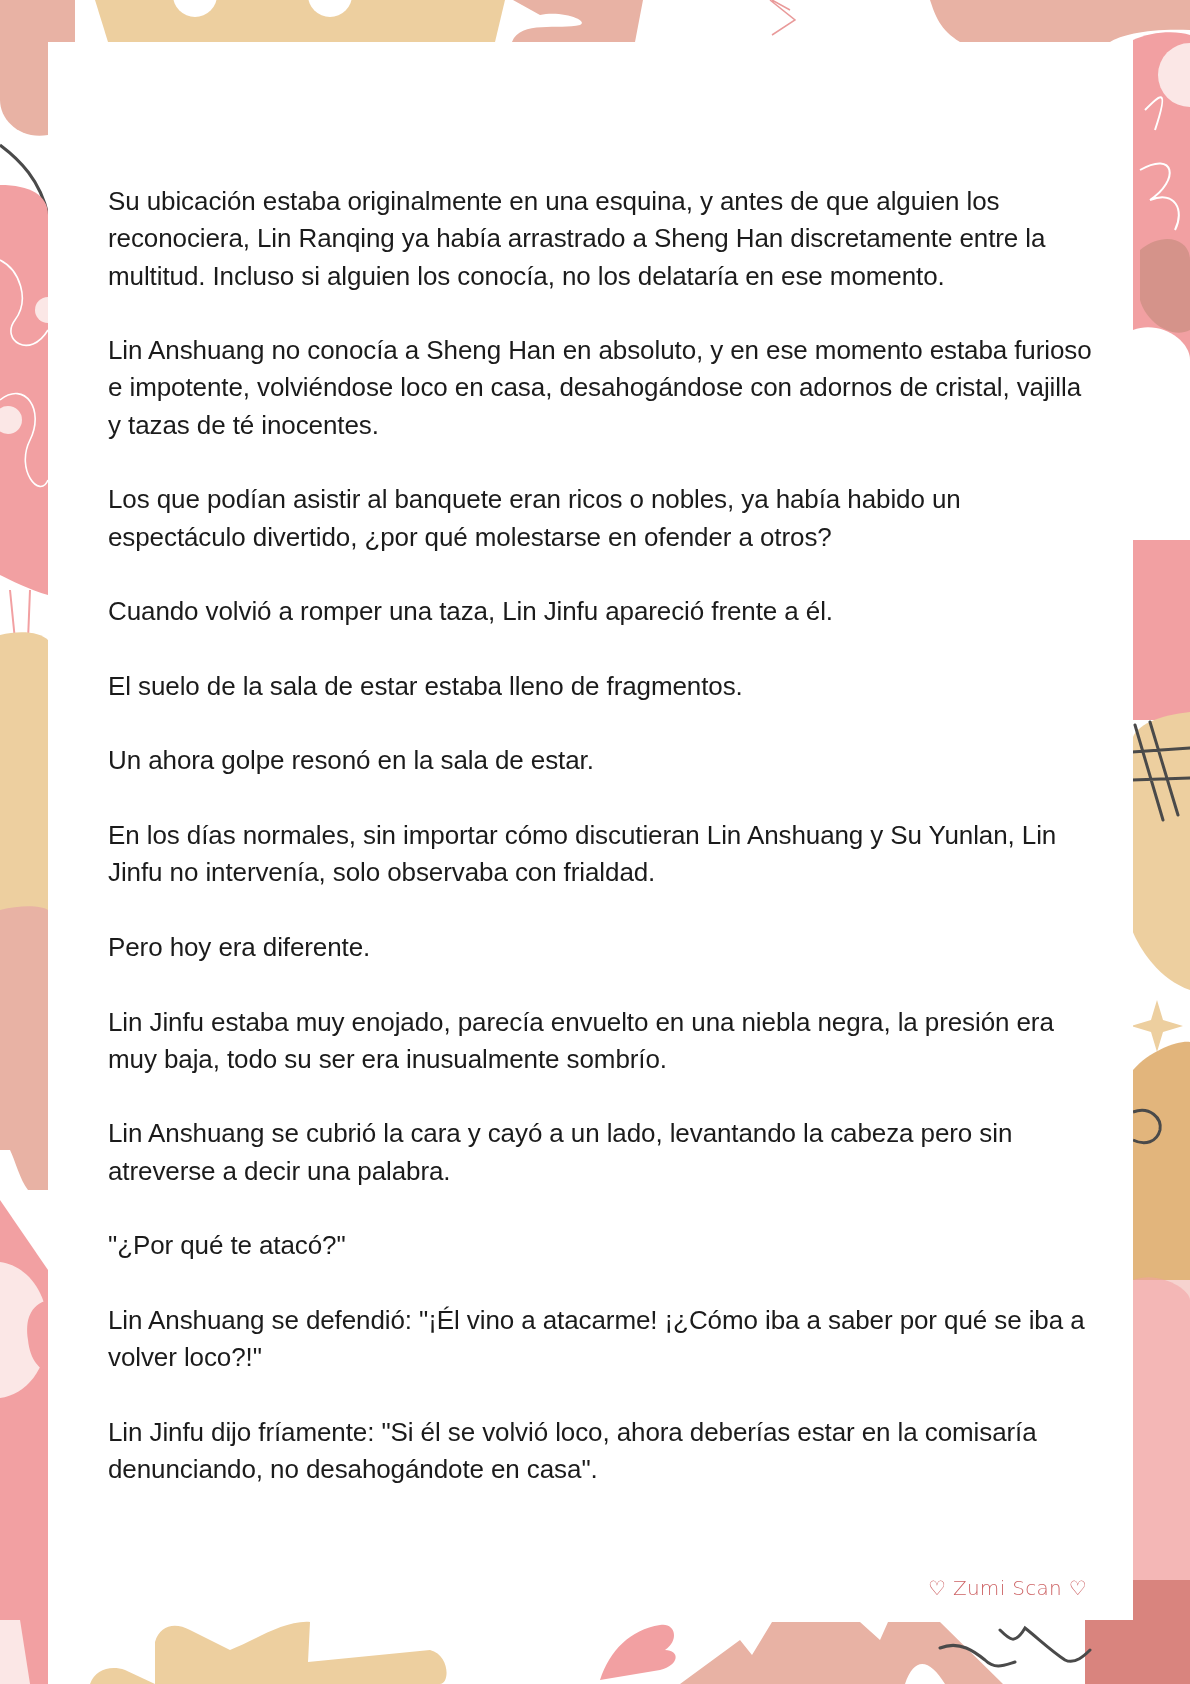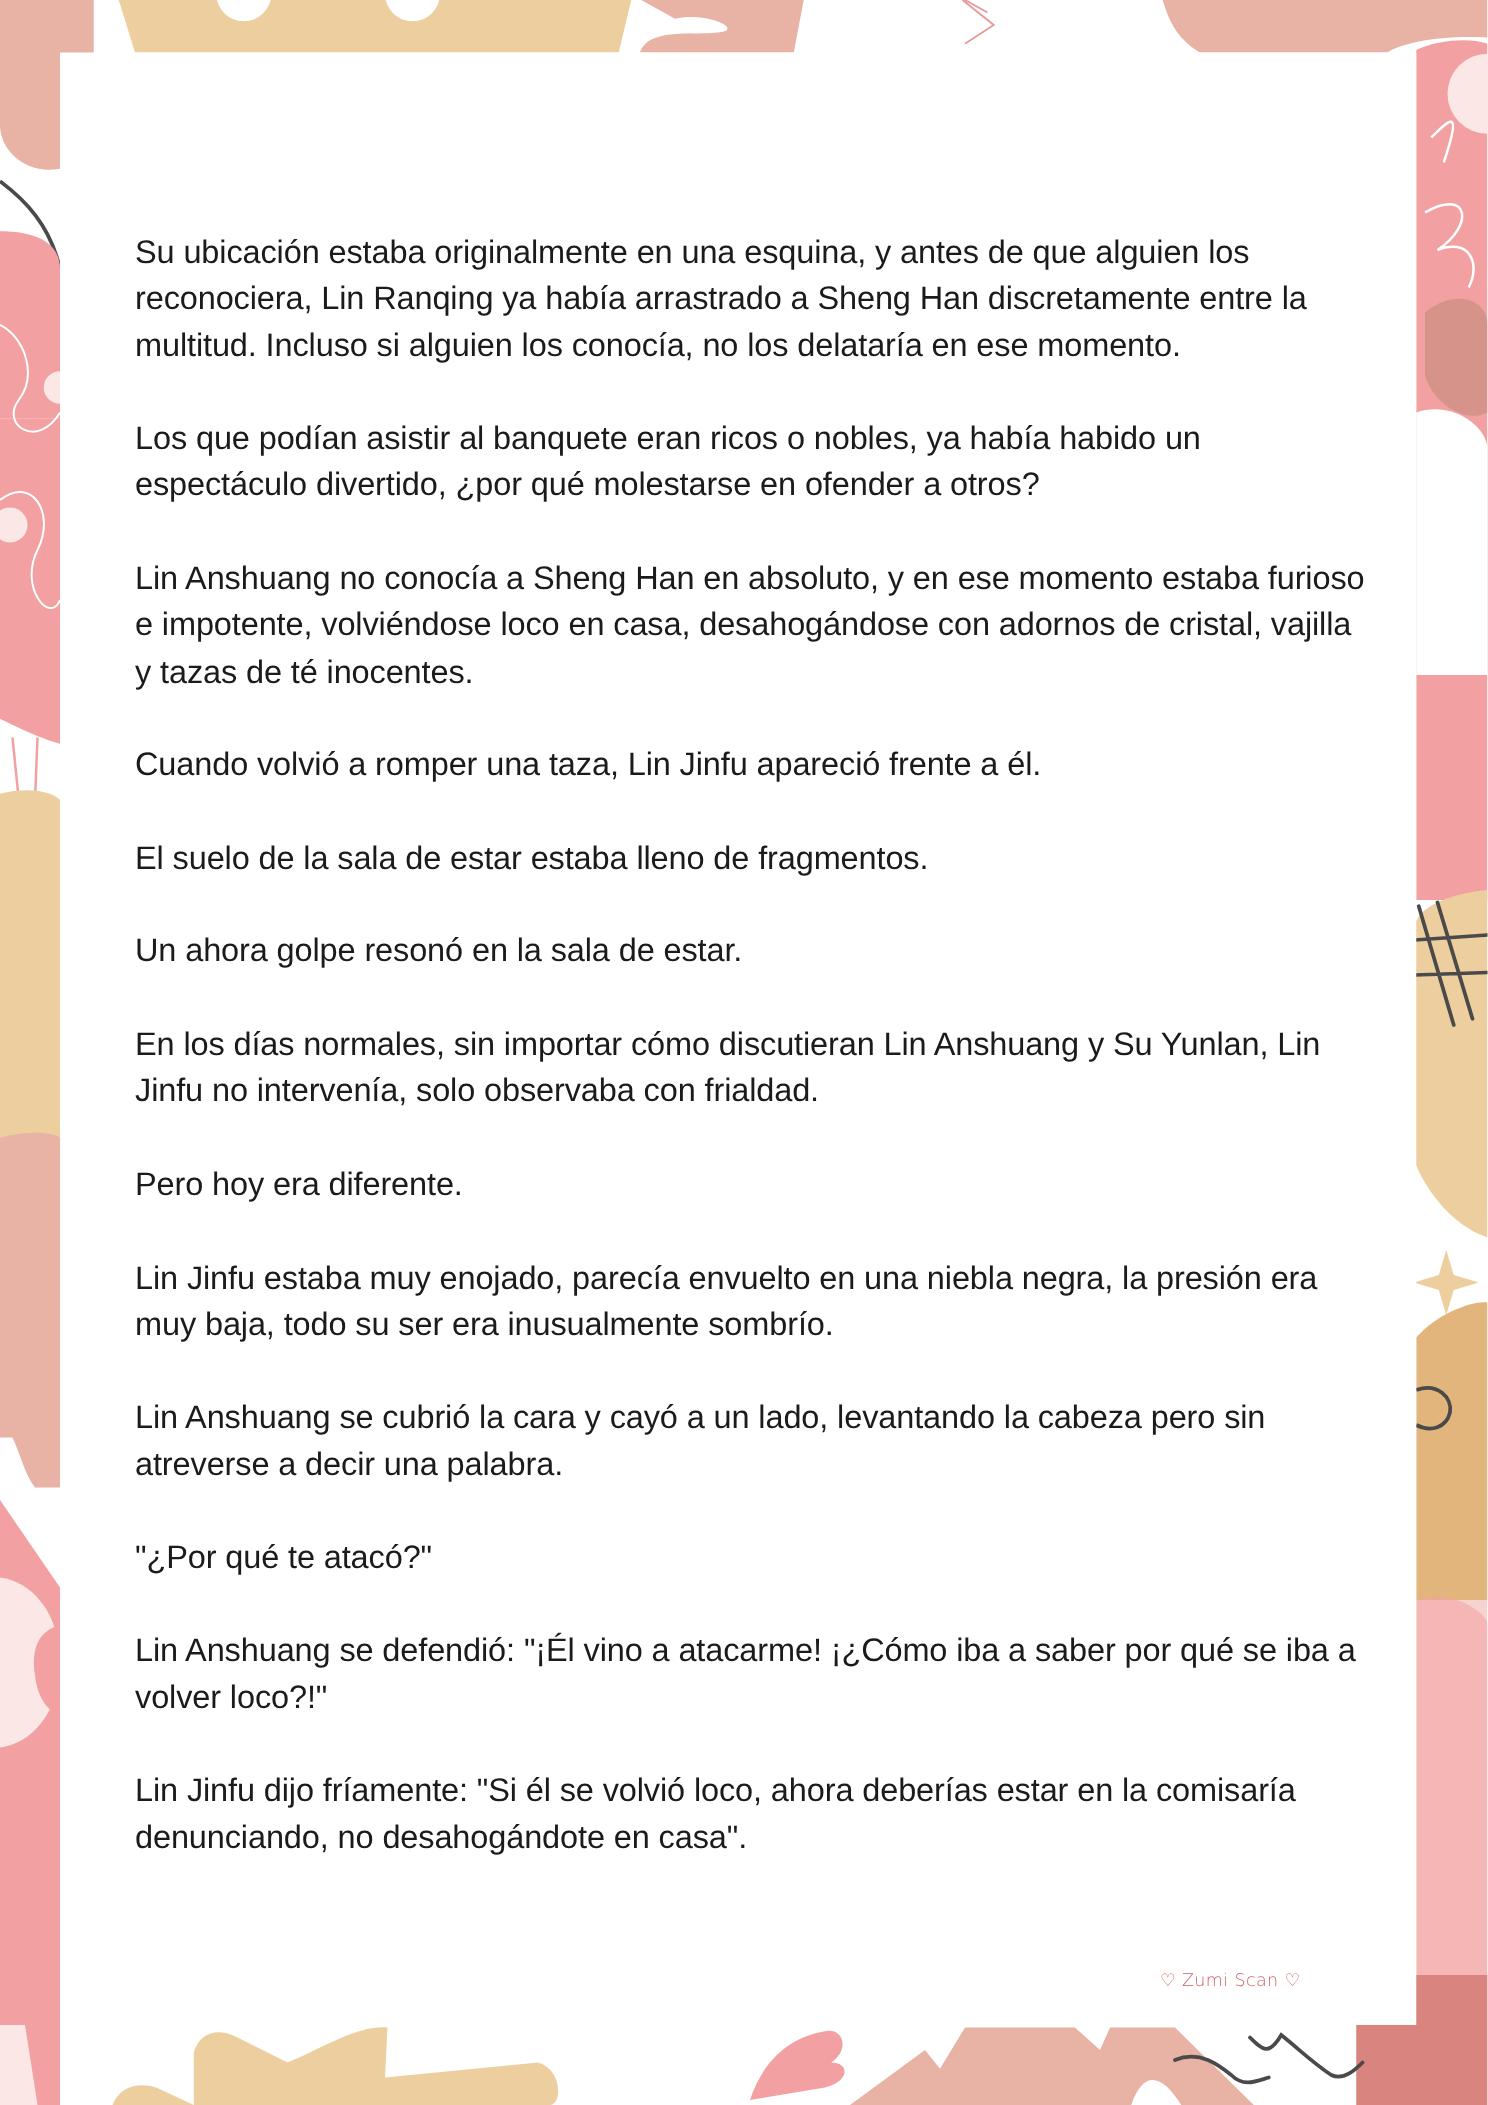--- a/index.html
+++ b/index.html
@@ -42,21 +42,21 @@
     }
     .content p {
       margin: 0 0 37.3px 0;
       white-space: normal;
     }
     .credit {
       position: absolute;
       left: 928px;
       top: 1576px;
       font-family: "DejaVu Sans", sans-serif;
-      font-size: 14px;
+      font-size: 20px;
       color: #cd6365;
       letter-spacing: 0.3px;
       font-weight: 300;
     }
   </style>
 </head>
 <body>
 
 <div class="frame">
   <svg class="deco" width="1190" height="1684" viewBox="0 0 1190 1684">
@@ -105,22 +105,22 @@
     <path d="M600 1680 C610 1650 630 1630 660 1625 C675 1622 680 1640 665 1650 C680 1650 680 1665 660 1670 Z" fill="#f2a0a2"></path>
     <path d="M680 1684 L740 1640 L752 1655 L772 1622 H860 L880 1640 L888 1622 H940 L1003 1684 H945 C930 1660 915 1655 905 1684 Z" fill="#e8b2a4"></path>
     <path d="M940 1648 C960 1640 975 1652 985 1660 C995 1670 1005 1665 1015 1662 M1000 1630 C1010 1640 1015 1645 1025 1628 C1040 1640 1050 1650 1065 1660 C1075 1665 1085 1655 1090 1650" stroke="#4a4a4a" stroke-width="3" fill="none" stroke-linecap="round"></path>
   </svg>
 </div>
 
 <div class="panel"></div>
 
 <div class="content">
   <p>Su ubicación estaba originalmente en una esquina, y antes de que alguien los reconociera, Lin Ranqing ya había arrastrado a Sheng Han discretamente entre la multitud. Incluso si alguien los conocía, no los delataría en ese momento.</p>
+  <p>Lin Anshuang no conocía a Sheng Han en absoluto, y en ese momento estaba furioso e impotente, volviéndose loco en casa, desahogándose con adornos de cristal, vajilla y tazas de té inocentes.</p>
   <p>Los que podían asistir al banquete eran ricos o nobles, ya había habido un espectáculo divertido, ¿por qué molestarse en ofender a otros?</p>
-  <p>Lin Anshuang no conocía a Sheng Han en absoluto, y en ese momento estaba furioso e impotente, volviéndose loco en casa, desahogándose con adornos de cristal, vajilla y tazas de té inocentes.</p>
   <p>Cuando volvió a romper una taza, Lin Jinfu apareció frente a él.</p>
   <p>El suelo de la sala de estar estaba lleno de fragmentos.</p>
   <p>Un ahora golpe resonó en la sala de estar.</p>
   <p>En los días normales, sin importar cómo discutieran Lin Anshuang y Su Yunlan, Lin Jinfu no intervenía, solo observaba con frialdad.</p>
   <p>Pero hoy era diferente.</p>
   <p>Lin Jinfu estaba muy enojado, parecía envuelto en una niebla negra, la presión era muy baja, todo su ser era inusualmente sombrío.</p>
   <p>Lin Anshuang se cubrió la cara y cayó a un lado, levantando la cabeza pero sin atreverse a decir una palabra.</p>
   <p>"¿Por qué te atacó?"</p>
   <p>Lin Anshuang se defendió: "¡Él vino a atacarme! ¡¿Cómo iba a saber por qué se iba a volver loco?!"</p>
   <p>Lin Jinfu dijo fríamente: "Si él se volvió loco, ahora deberías estar en la comisaría denunciando, no desahogándote en casa".</p>

